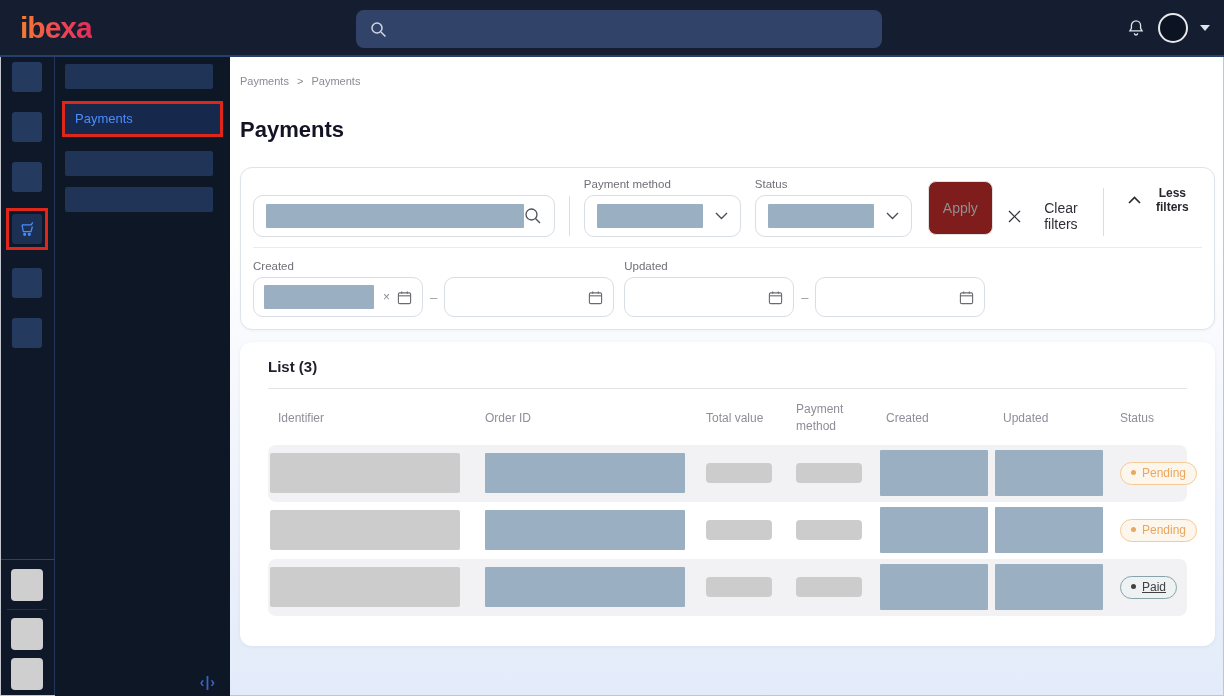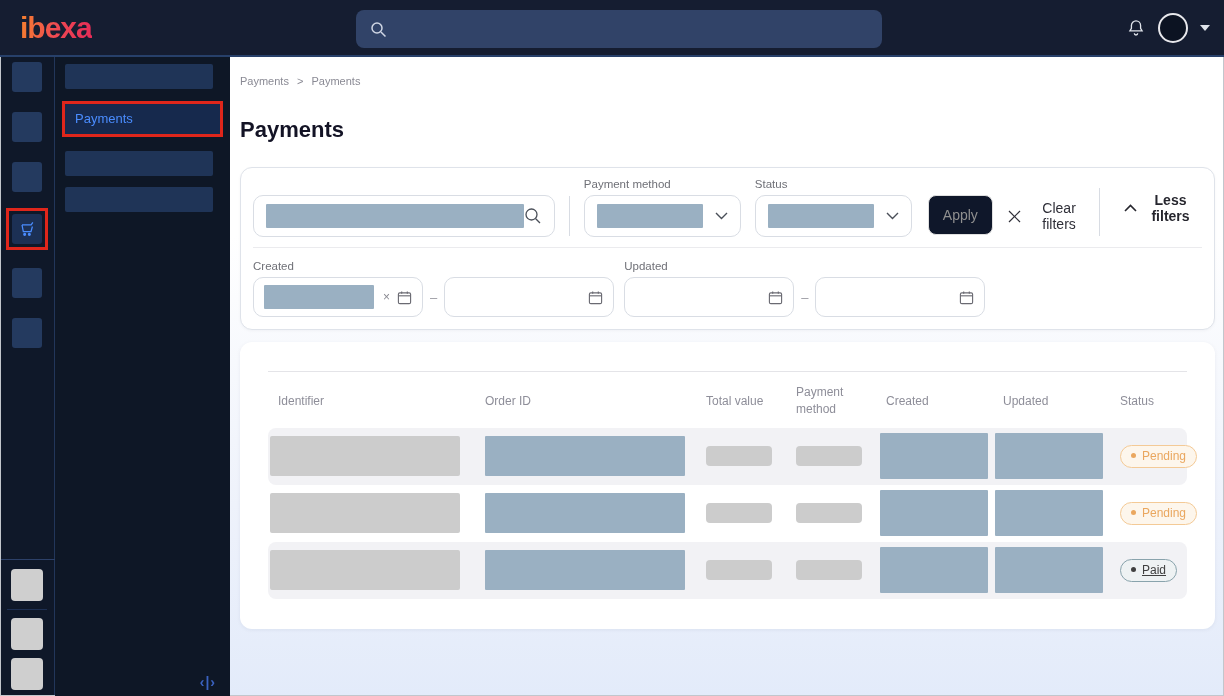--- a/index.html
+++ b/index.html
@@ -70,28 +70,28 @@
                 display:flex; align-items:center; padding:0 12px; background:#fff; }
   .blk { background:#9ab0c2; border-radius:1px; }
   .blk-search { width:258px; height:24px; }
   .v-div { width:1px; background:#d8dce3; height:40px; margin:0 14px 1px; }
   .v-div.tall { height:48px; }
   .labeled { display:flex; flex-direction:column; }
   .f-label { font-size:11.5px; color:#6f7077; margin-bottom:5px; }
   .select-box { width:157px; height:42px; border:1px solid #d9dde4; border-radius:10px;
                 display:flex; align-items:center; justify-content:space-between; padding:0 12px; background:#fff; }
   .blk-select { width:106px; height:24px; }
-  .apply-btn { margin-left:16px; margin-bottom:2px; height:40px; padding:0 14px; background:#0f172a;
+  .apply-btn { margin-left:16px; margin-bottom:2px; height:54px; padding:0 14px; background:#7f1d1d;
                border:1px solid #e0e0e0; border-radius:8px; color:#8f8f8f; font-size:14px;
                font-family:inherit; cursor:pointer; }
   .clear-btn { margin-left:14px; height:42px; display:flex; align-items:center; gap:11px;
                background:none; border:none; font-size:14px; color:#2f2f38; font-family:inherit; cursor:pointer; }
   .less-group { margin-left:auto; display:flex; align-items:flex-end; }
-  .less-btn { display:flex; align-items:center; gap:10px; height:42px; margin:0 8px 8px 10px;
-              background:none; border:none; font-size:14px; font-weight:700; color:#26262e;
+  .less-btn { display:flex; align-items:center; gap:10px; height:42px; margin:0 8px 16px 10px;
+              background:none; border:none; font-size:12px; font-weight:700; color:#26262e;
               font-family:inherit; cursor:pointer; }
   .f-divider { border:none; border-top:1px solid #ebebee; margin:10px 0 12px; }
   .f-row2 { display:flex; }
   .date-group { display:flex; flex-direction:column; }
   .date-row { display:flex; align-items:center; }
   .date-input { width:170px; height:40px; border:1px solid #d9dde4; border-radius:10px;
                 display:flex; align-items:center; padding:0 10px; background:#fff; }
   .blk-date { width:110px; height:24px; }
   .date-icons { margin-left:auto; display:flex; align-items:center; gap:7px; }
   .x-small { font-size:12px; color:#8a8a92; }
@@ -315,20 +315,21 @@
                   </svg>
                 </span>
               </span>
             </div>
           </div>
         </div>
       </div>
     </section>
 
     <section class="list-card">
+      <div class="list-title">List (3)</div>
       <hr class="list-divider">
 
       <div class="tgrid thead">
         <div>Identifier</div>
         <div>Order ID</div>
         <div>Total value</div>
         <div class="th-wrap">Payment method</div>
         <div>Created</div>
         <div>Updated</div>
         <div>Status</div>

